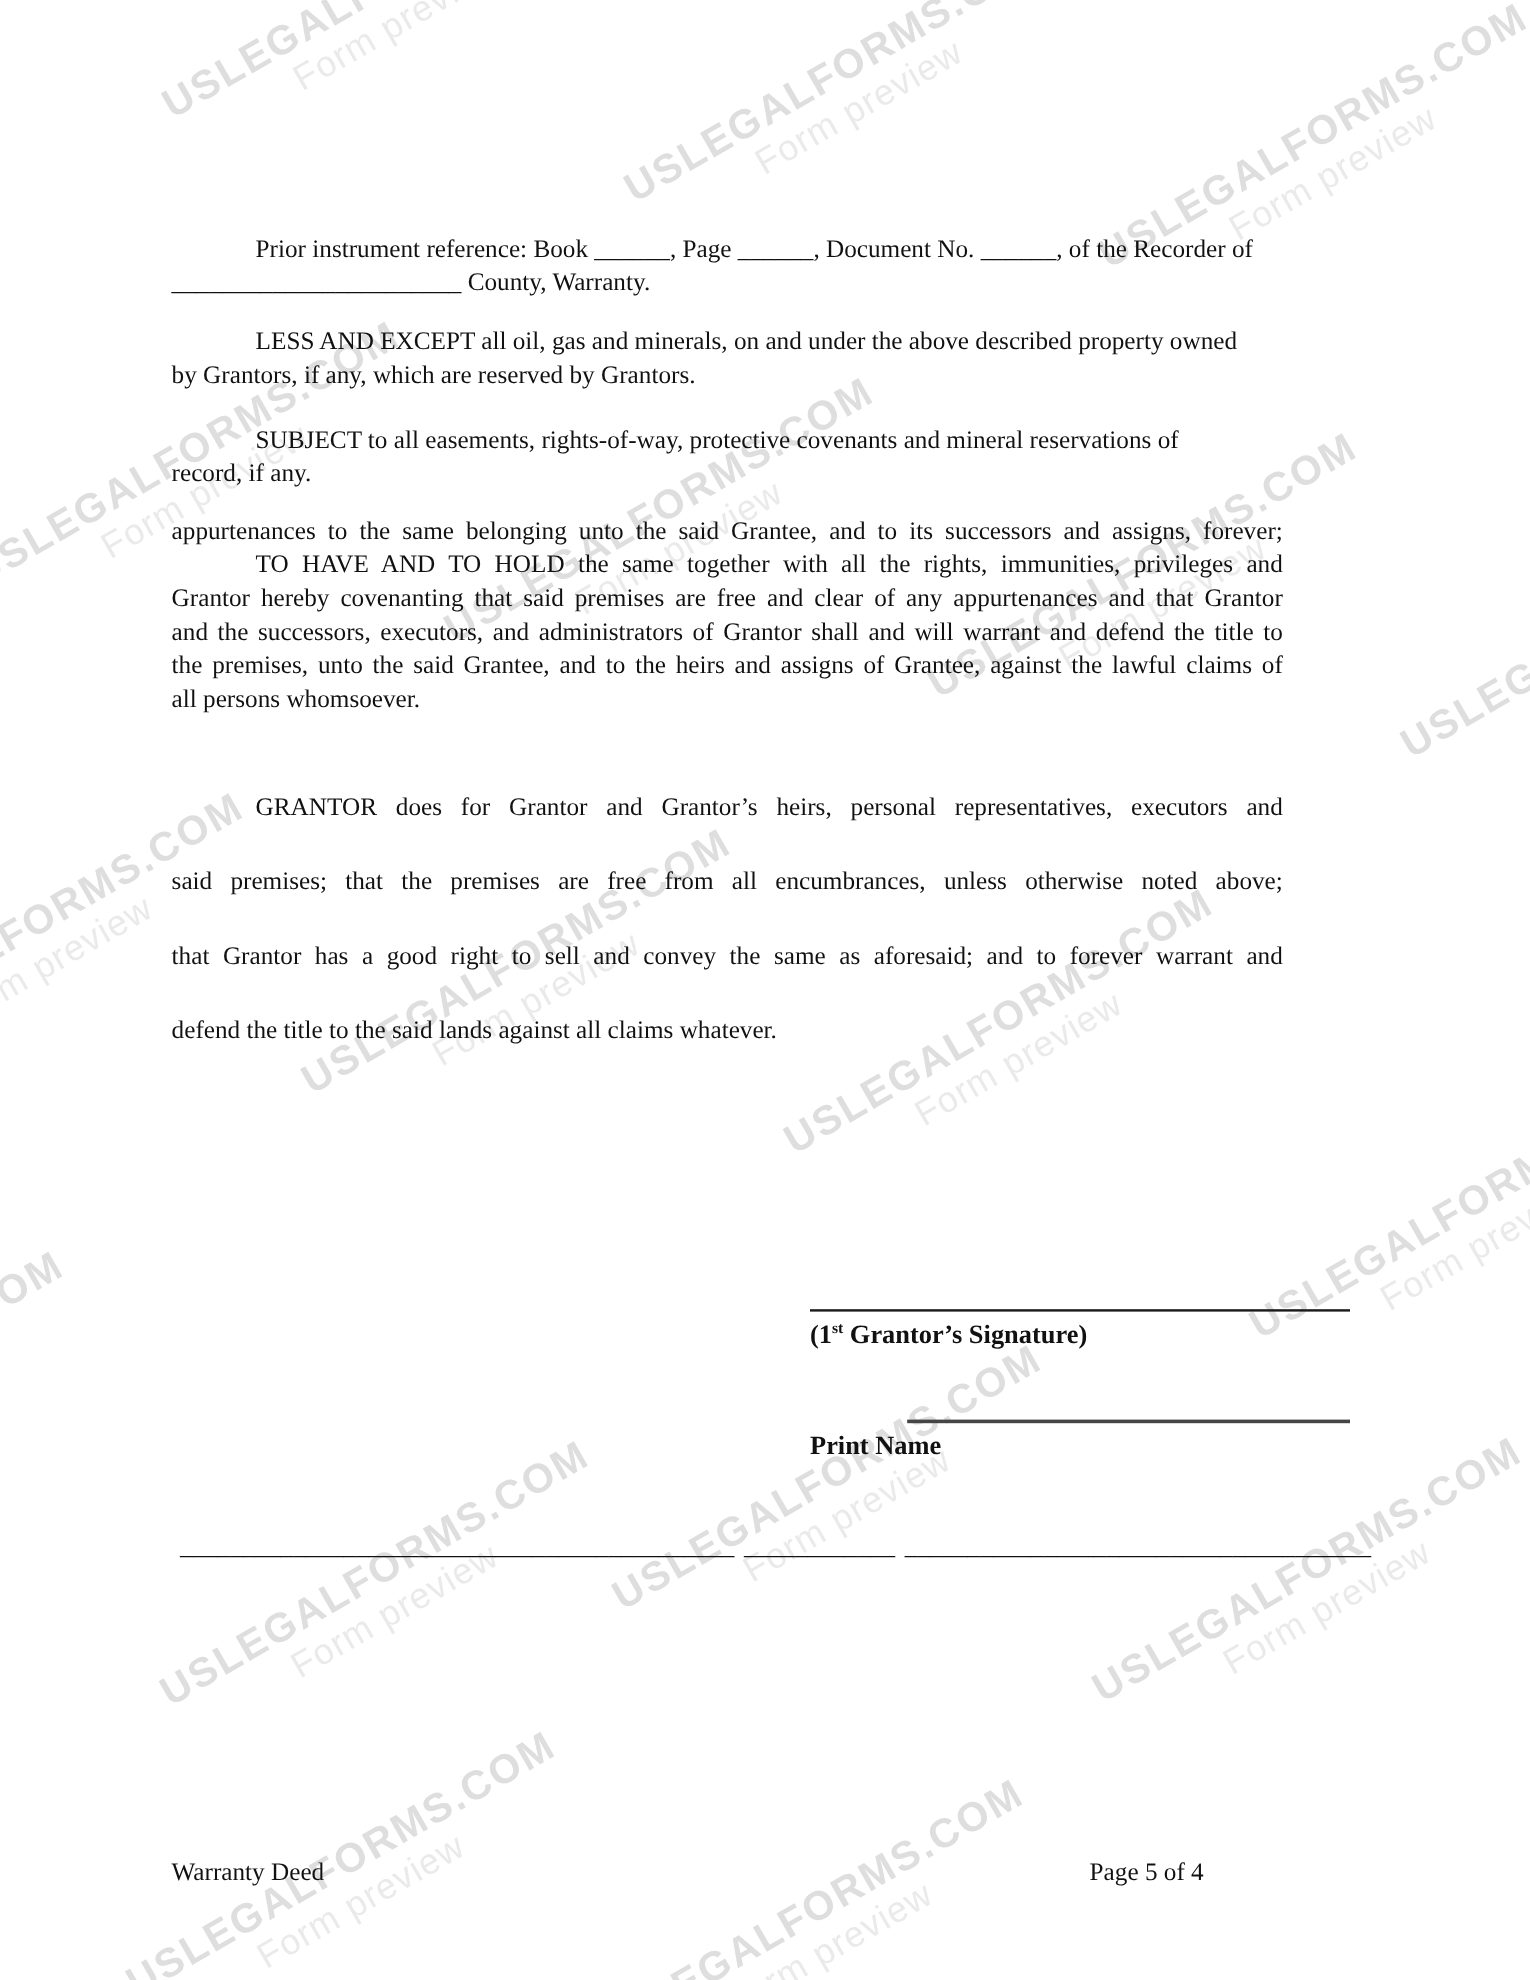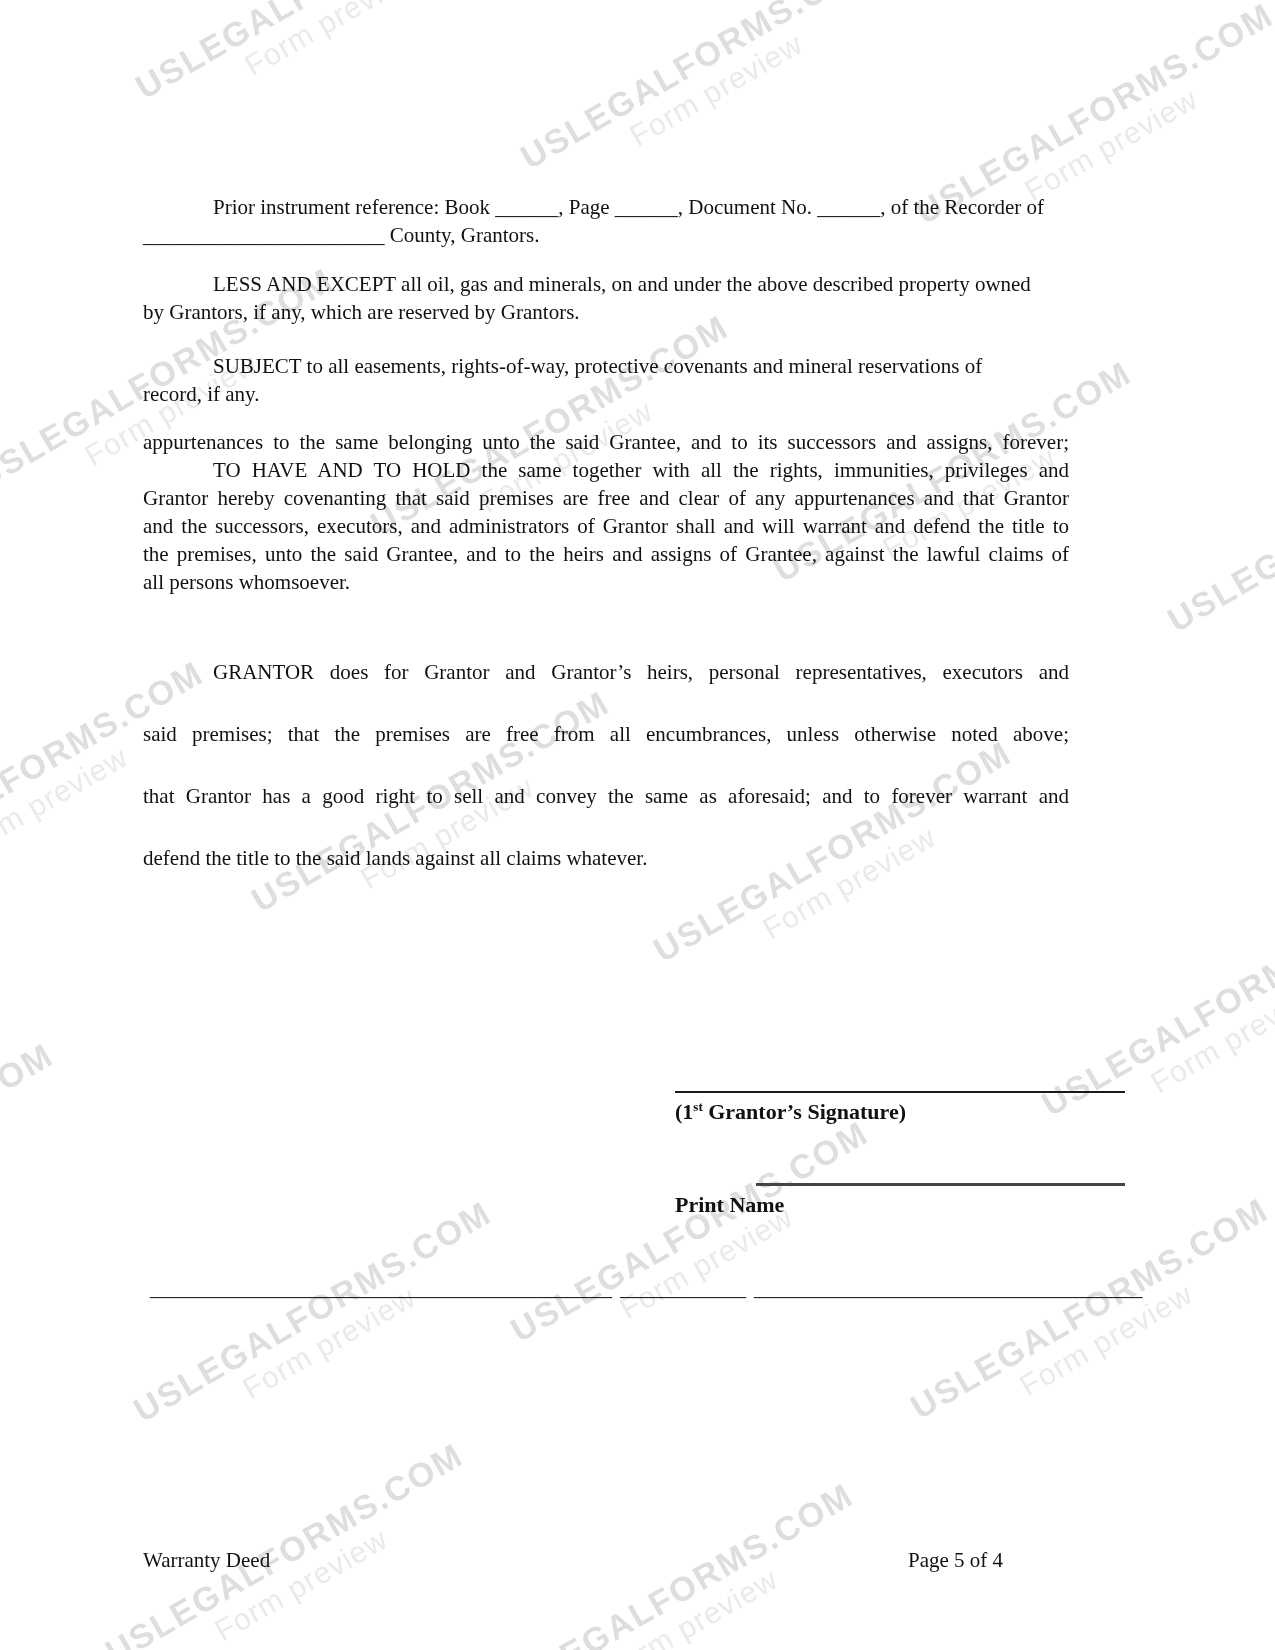--- a/index.html
+++ b/index.html
@@ -148,21 +148,21 @@
       <div class="wm" style="left: 490px; top: 1680px;">
         <span class="wm-brand">USLEGALFORMS.COM</span>
         <span class="wm-preview">Form preview</span>
       </div>
     </div>
 
   <div id="content">
 
     <div class="para" style="top:193px">
       <div class="ln indent">Prior instrument reference: Book ______, Page ______, Document No. ______, of the Recorder of</div>
-      <div class="ln">_______________________ County, Grantors.</div>
+      <div class="ln">_______________________ County, Warranty.</div>
     </div>
 
     <div class="para" style="top:270px">
       <div class="ln indent">LESS AND EXCEPT all oil, gas and minerals, on and under the above described property owned</div>
       <div class="ln">by Grantors, if any, which are reserved by Grantors.</div>
     </div>
 
     <div class="para" style="top:352px">
       <div class="ln indent">SUBJECT to all easements, rights-of-way, protective covenants and mineral reservations of</div>
       <div class="ln">record, if any.</div>

